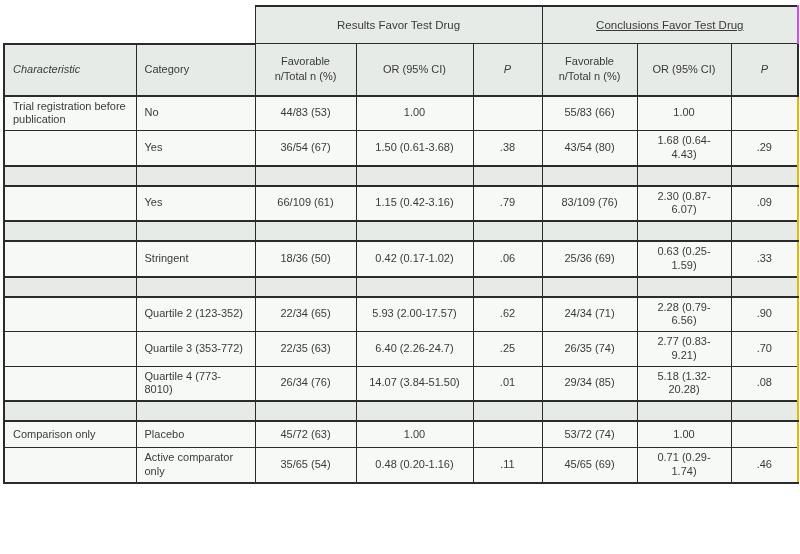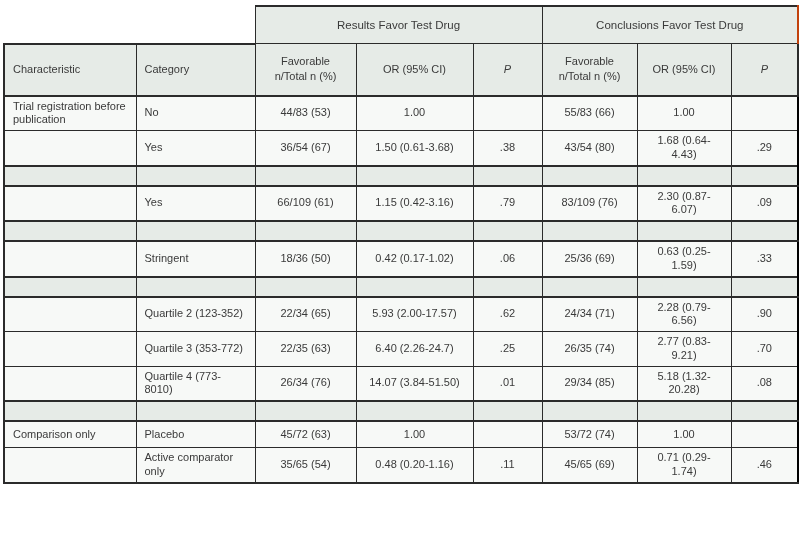--- a/index.html
+++ b/index.html
@@ -20,36 +20,36 @@
   
   col.w0{width:132px}col.w1{width:119px}col.w2{width:101px}col.w3{width:117px}
   col.w4{width:69px}col.w5{width:95px}col.w6{width:94px}col.w7{width:67px}
   
   .ghost{border:none;background:#ffffff;}
   
   .group-cell{
     background:#e6ebe7;height:30px;text-align:center;
     font-size:11.5px;border-top:2px solid #2b2b2b;
   }
-  .group-cell.last{border-right:2px solid #c2410c;}
+  .group-cell.last{border-right:2px solid #d946ef;text-decoration:underline;}
   
   .colhead th{
     background:#e6ebe7;height:44px;text-align:center;
     vertical-align:middle;border-bottom:2px solid #2b2b2b;
     white-space:pre-line;line-height:1.35;
   }
   .colhead th.left{text-align:left;border-top:2px solid #2b2b2b;}
-  .colhead th.first{border-left:2px solid #2b2b2b;}
+  .colhead th.first{border-left:2px solid #2b2b2b;font-style:italic;}
   .colhead th.last{border-right:2px solid #2b2b2b;}
   .italic{font-style:italic;}
   
   tbody td{background:#f7f9f7;height:19px;text-align:center;vertical-align:middle;line-height:1.25;}
   tbody td.c0,tbody td.c1{text-align:left;}
   tbody td.c0{border-left:2px solid #2b2b2b;margin-left:24px;}
-  tbody td.c7{border-right:2px solid #000000;}
+  tbody td.c7{border-right:2px solid #eab308;}
   tbody tr.spacer td{background:#e6ebe7;height:12px;border-top:2px solid #2b2b2b;border-bottom:2px solid #2b2b2b;}
   tbody tr:last-child td{border-bottom:2px solid #2b2b2b;}
 </style>
 </head>
 <body>
 
 <div class="page">
   <table>
     <colgroup>
       <col class="w0">

